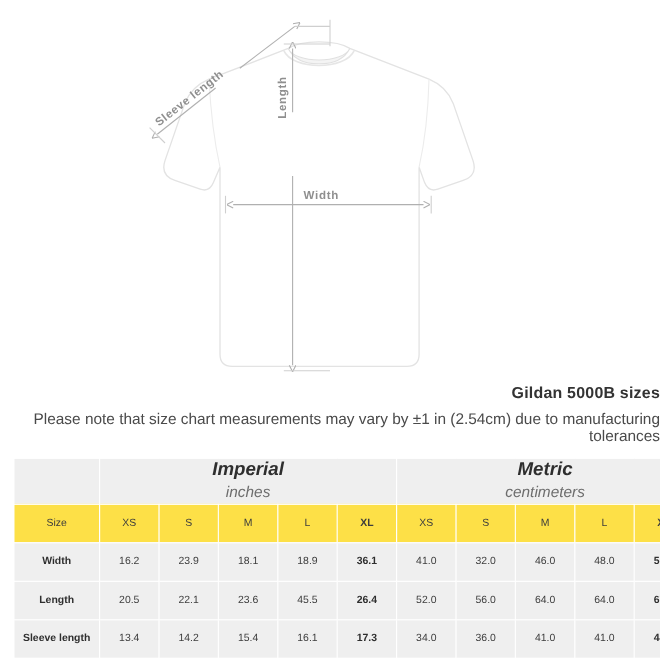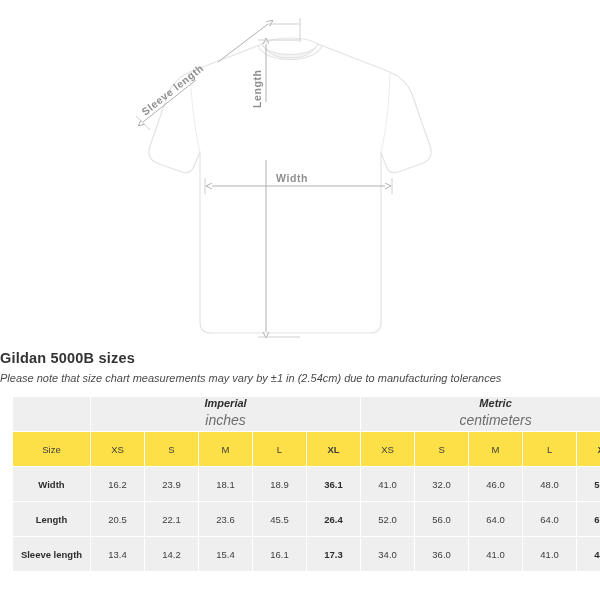--- a/index.html
+++ b/index.html
@@ -58,33 +58,32 @@
     left: 139px;
     top: 108px;
     transform: rotate(-38deg);
     transform-origin: left top;
     font-weight: bold;
     color: #8f8f8f;
   }
 
   
   .title-block {
-    text-align: left;
+    text-align: right;
     margin-top: 4px;
   }
   .chart-title {
     font-size: 14.5px;
     font-weight: bold;
     color: #333333;
     letter-spacing: 0.2px;
   }
   .chart-note {
-    font-size: 11px;
+    font-size: 14px;
     color: #4a4a4a;
-    font-style: italic;
     margin-top: 6px;
   }
 
   
   .table-wrap {
     margin-top: 12px;
     padding: 0 12px;
   }
   table.size-table {
     width: 576px;
@@ -99,21 +98,21 @@
     font-weight: normal;
     padding: 0;
     height: 34px;
     vertical-align: middle;
   }
   .sys-row td {
     background: #efefef;
     height: 44px;
   }
   .sys-name {
-    font-size: 11px;
+    font-size: 17px;
     font-style: italic;
     font-weight: bold;
     color: #2e2e2e;
     display: block;
     line-height: 1.15;
   }
   .sys-unit {
     font-size: 14px;
     font-style: italic;
     color: #6d6d6d;

